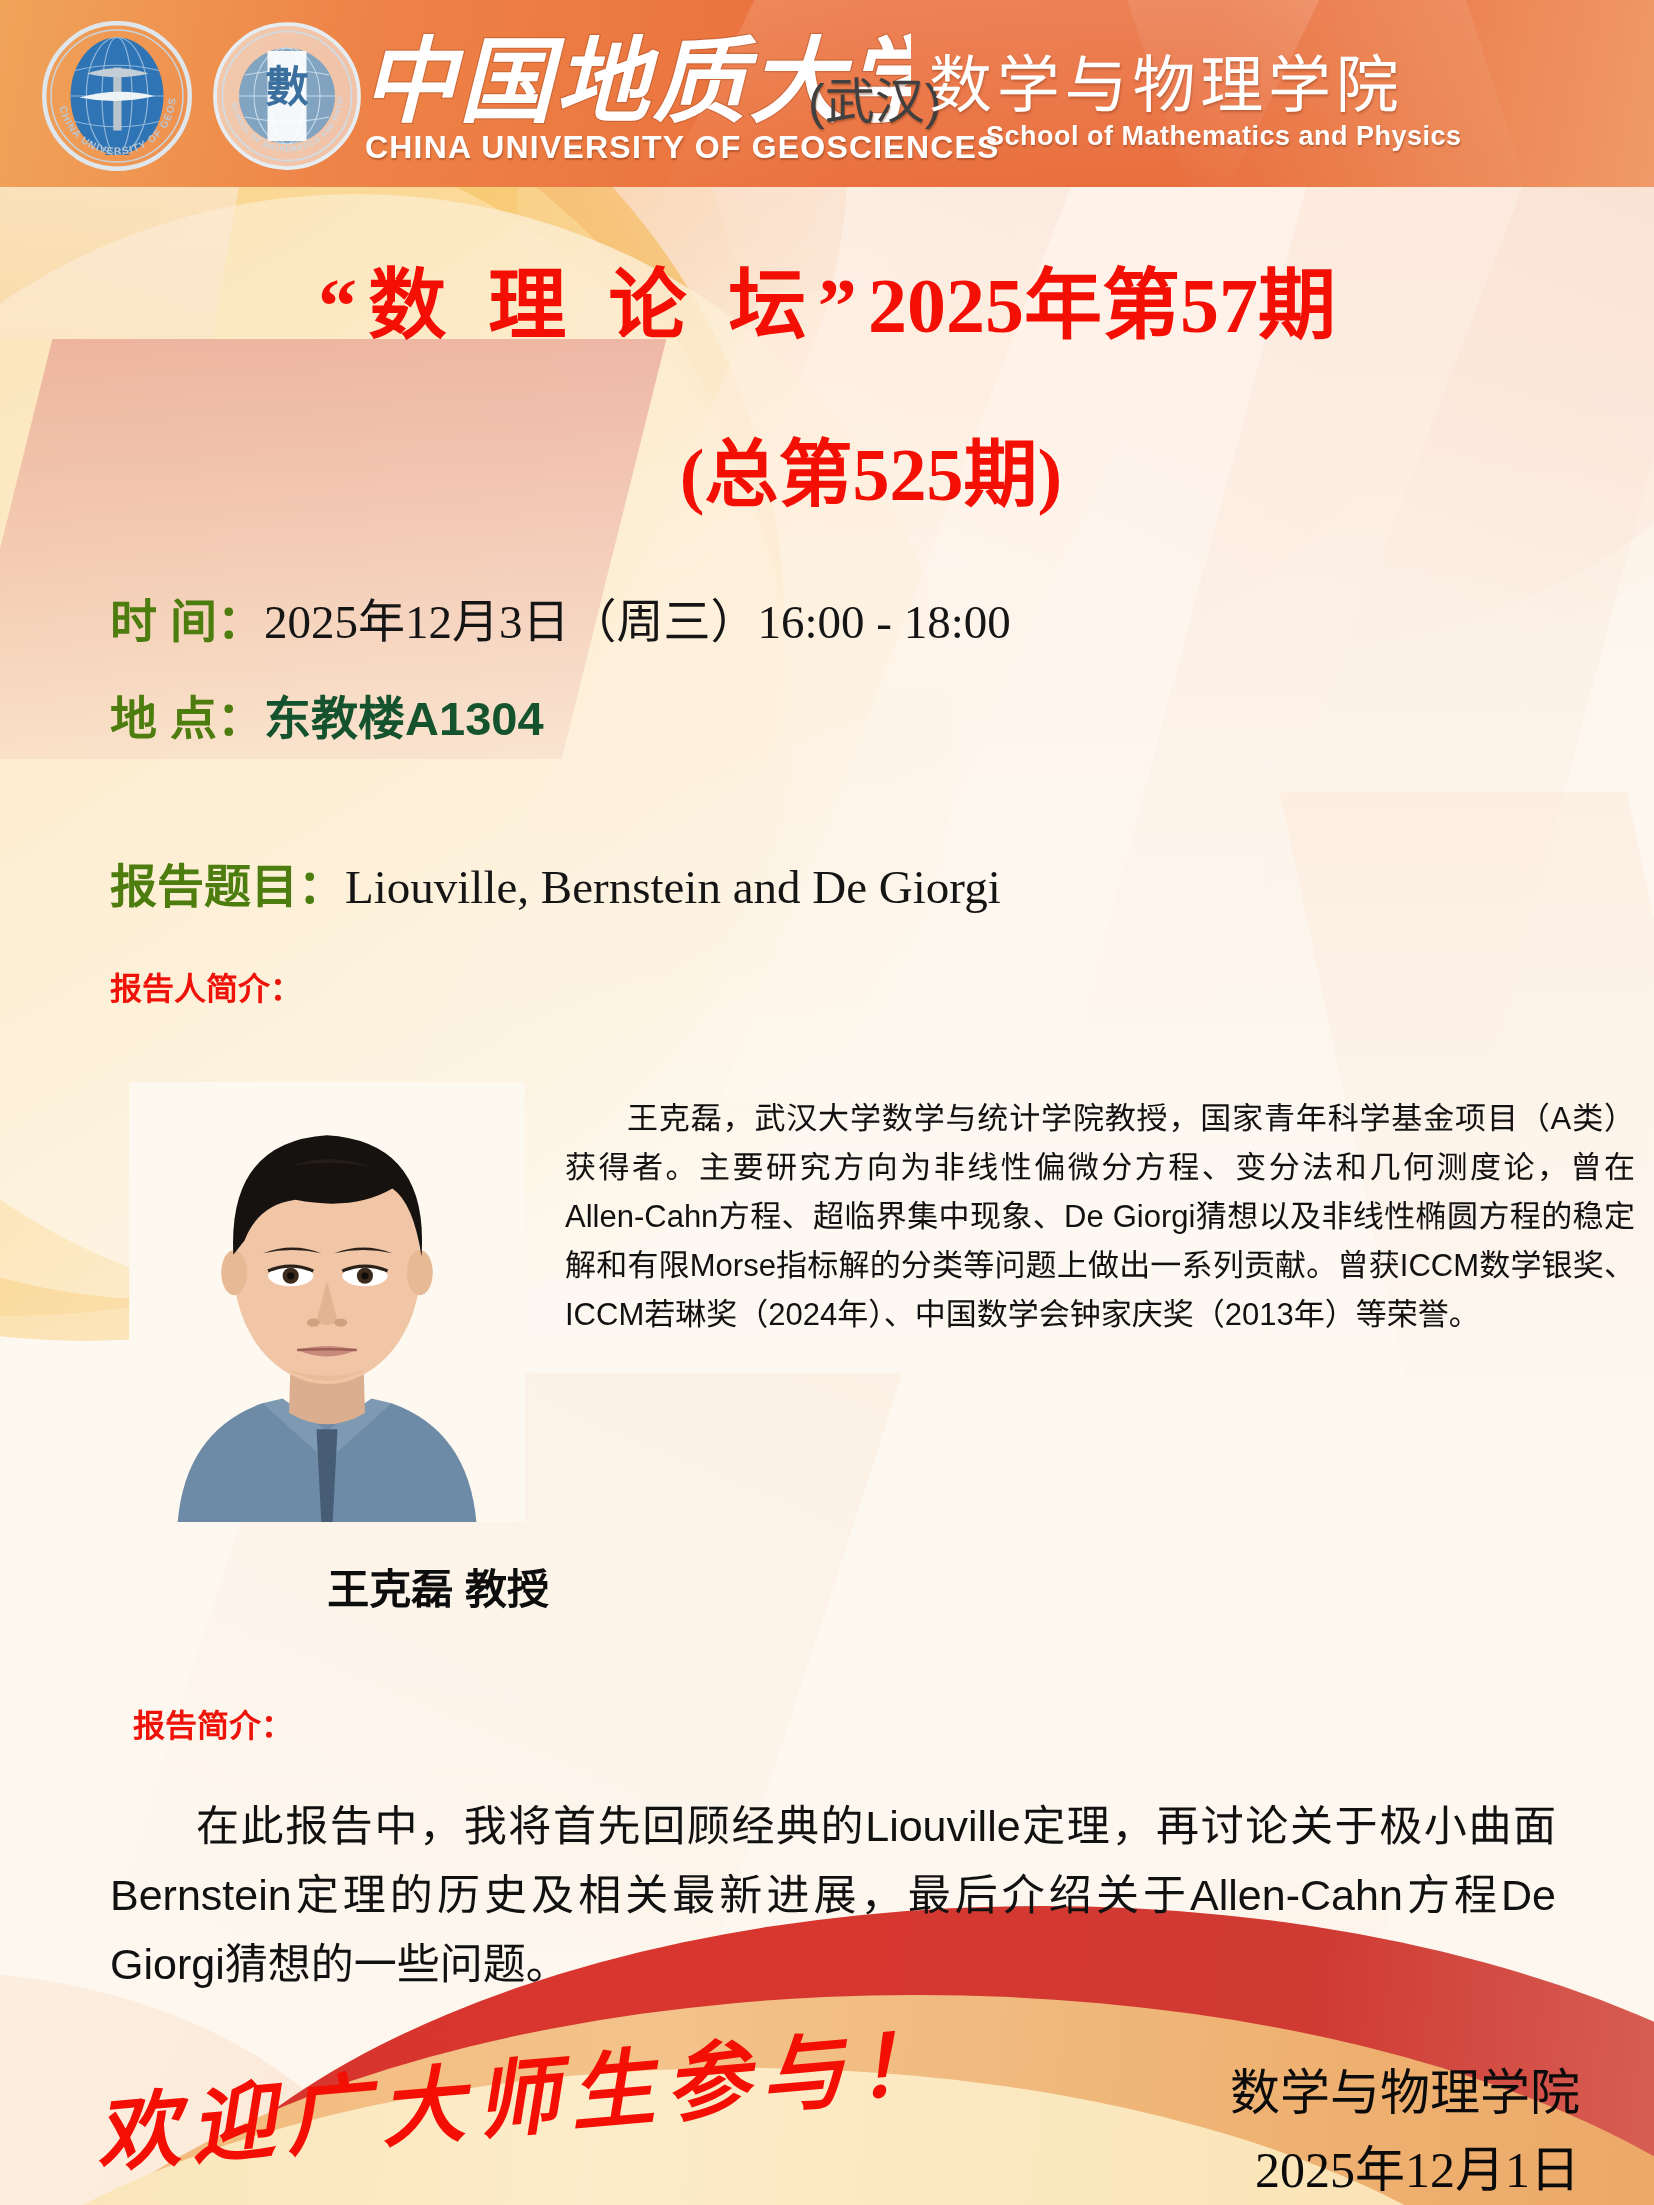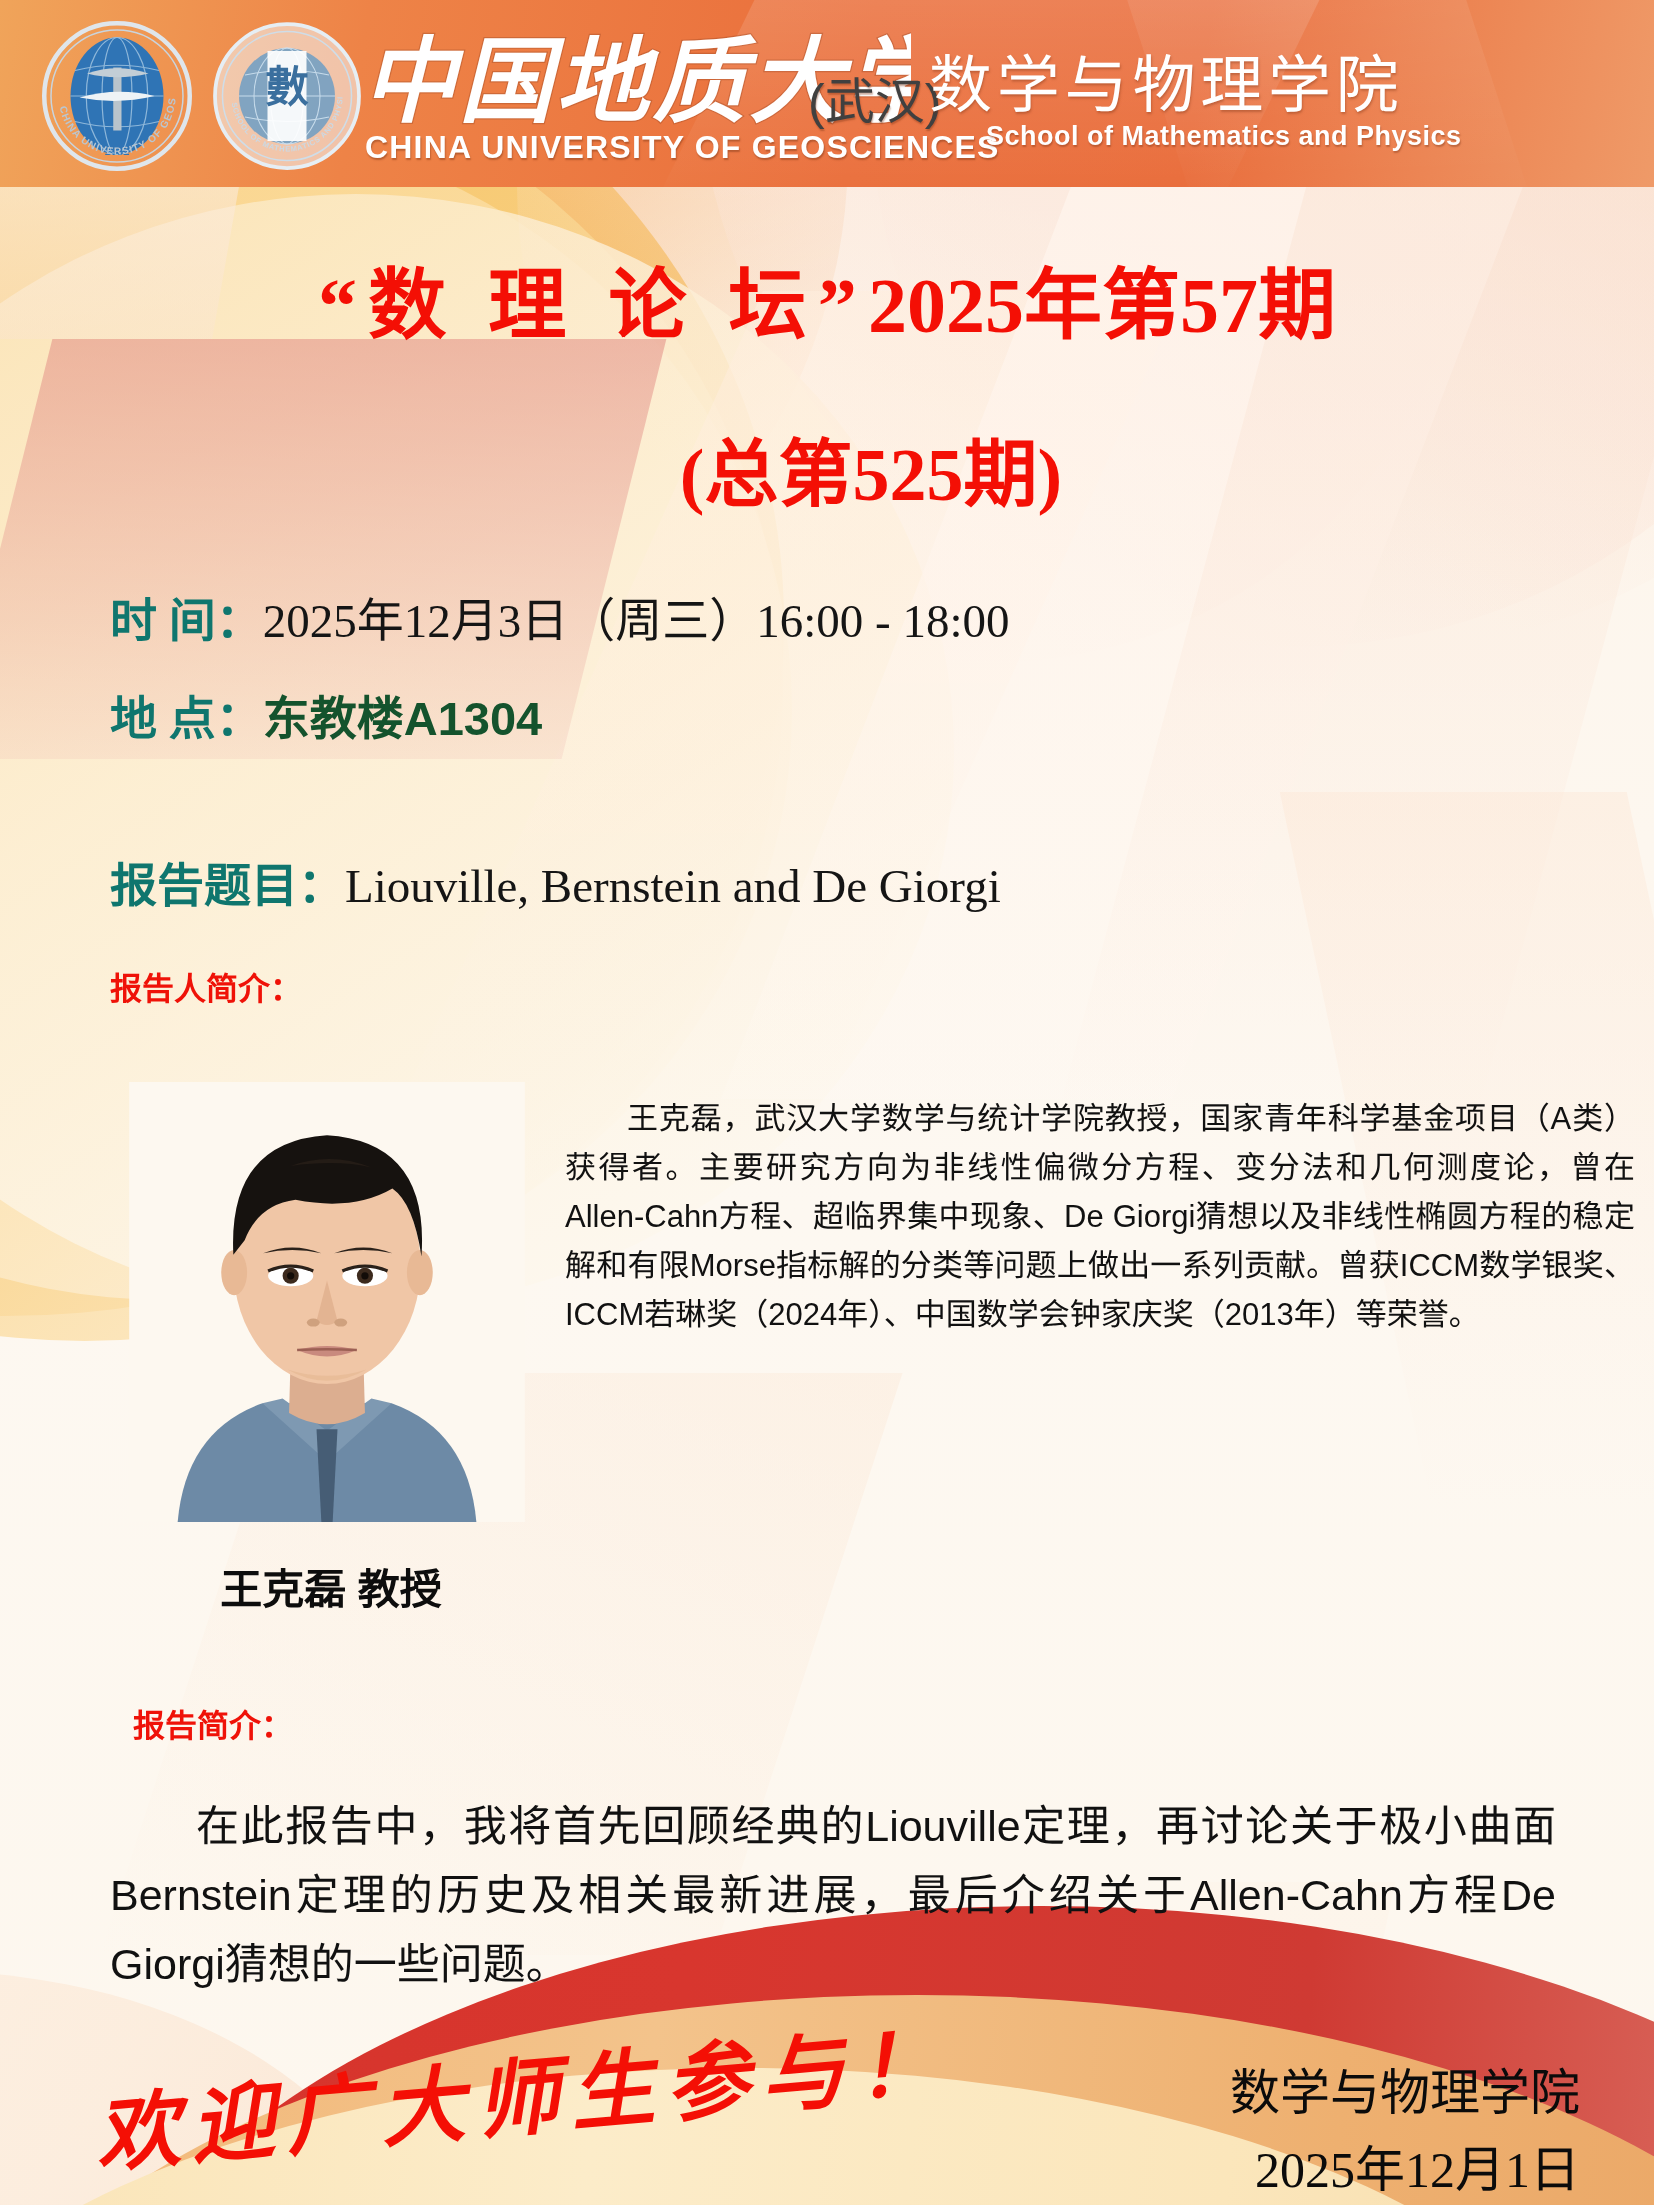--- a/index.html
+++ b/index.html
@@ -217,22 +217,22 @@
   }
 
   
   .info{
     position:absolute;left:110px;
     font-size:47px;
     line-height:1;
     white-space:nowrap;
   }
   .info .lab{
-    color:#0f766e;
-    font-family:Liberation Serif, serif;
+    color:#4d7c0f;
+    font-family:Liberation Sans, sans-serif;
     font-weight:bold;
   }
   .info .val{
     color:#151515;
     font-family:"Liberation Serif","DejaVu Serif",serif;
   }
   .info .val-sans{
     color:#14532d;
     font-family:"Liberation Sans","DejaVu Sans",sans-serif;
     font-weight:bold;
@@ -252,21 +252,21 @@
   }
   .sec-bio{top:963px;}
   .sec-abs{top:1700px;margin-left:23px;}
 
   
   .photo-wrap{
     position:absolute;left:129px;top:1082px;width:396px;height:440px;
   }
   .photo-caption{
     position:absolute;left:113px;top:1555px;width:436px;
-    text-align:center;
+    text-align:right;
     font-family:"Liberation Sans","DejaVu Sans",sans-serif;
     font-weight:bold;
     font-size:42px;
     color:#0d0d0d;
     white-space:nowrap;
   }
 
   
   .bio{
     position:absolute;left:565px;top:1095px;width:1070px;

